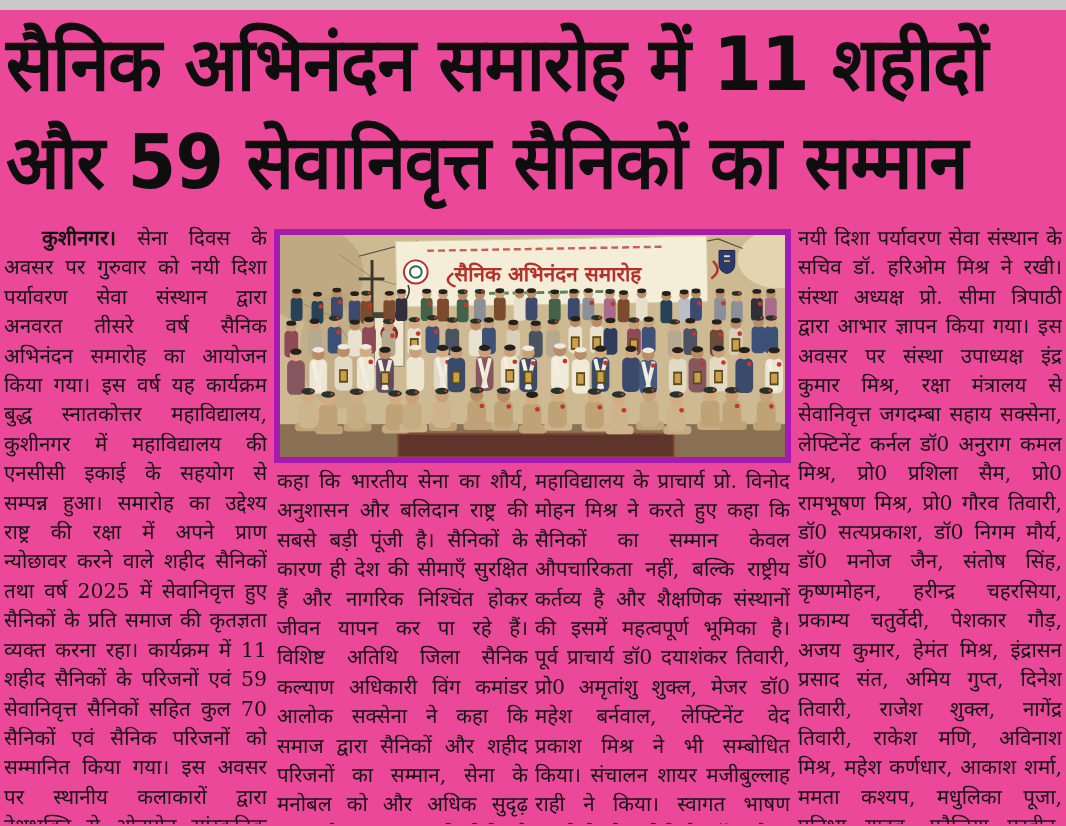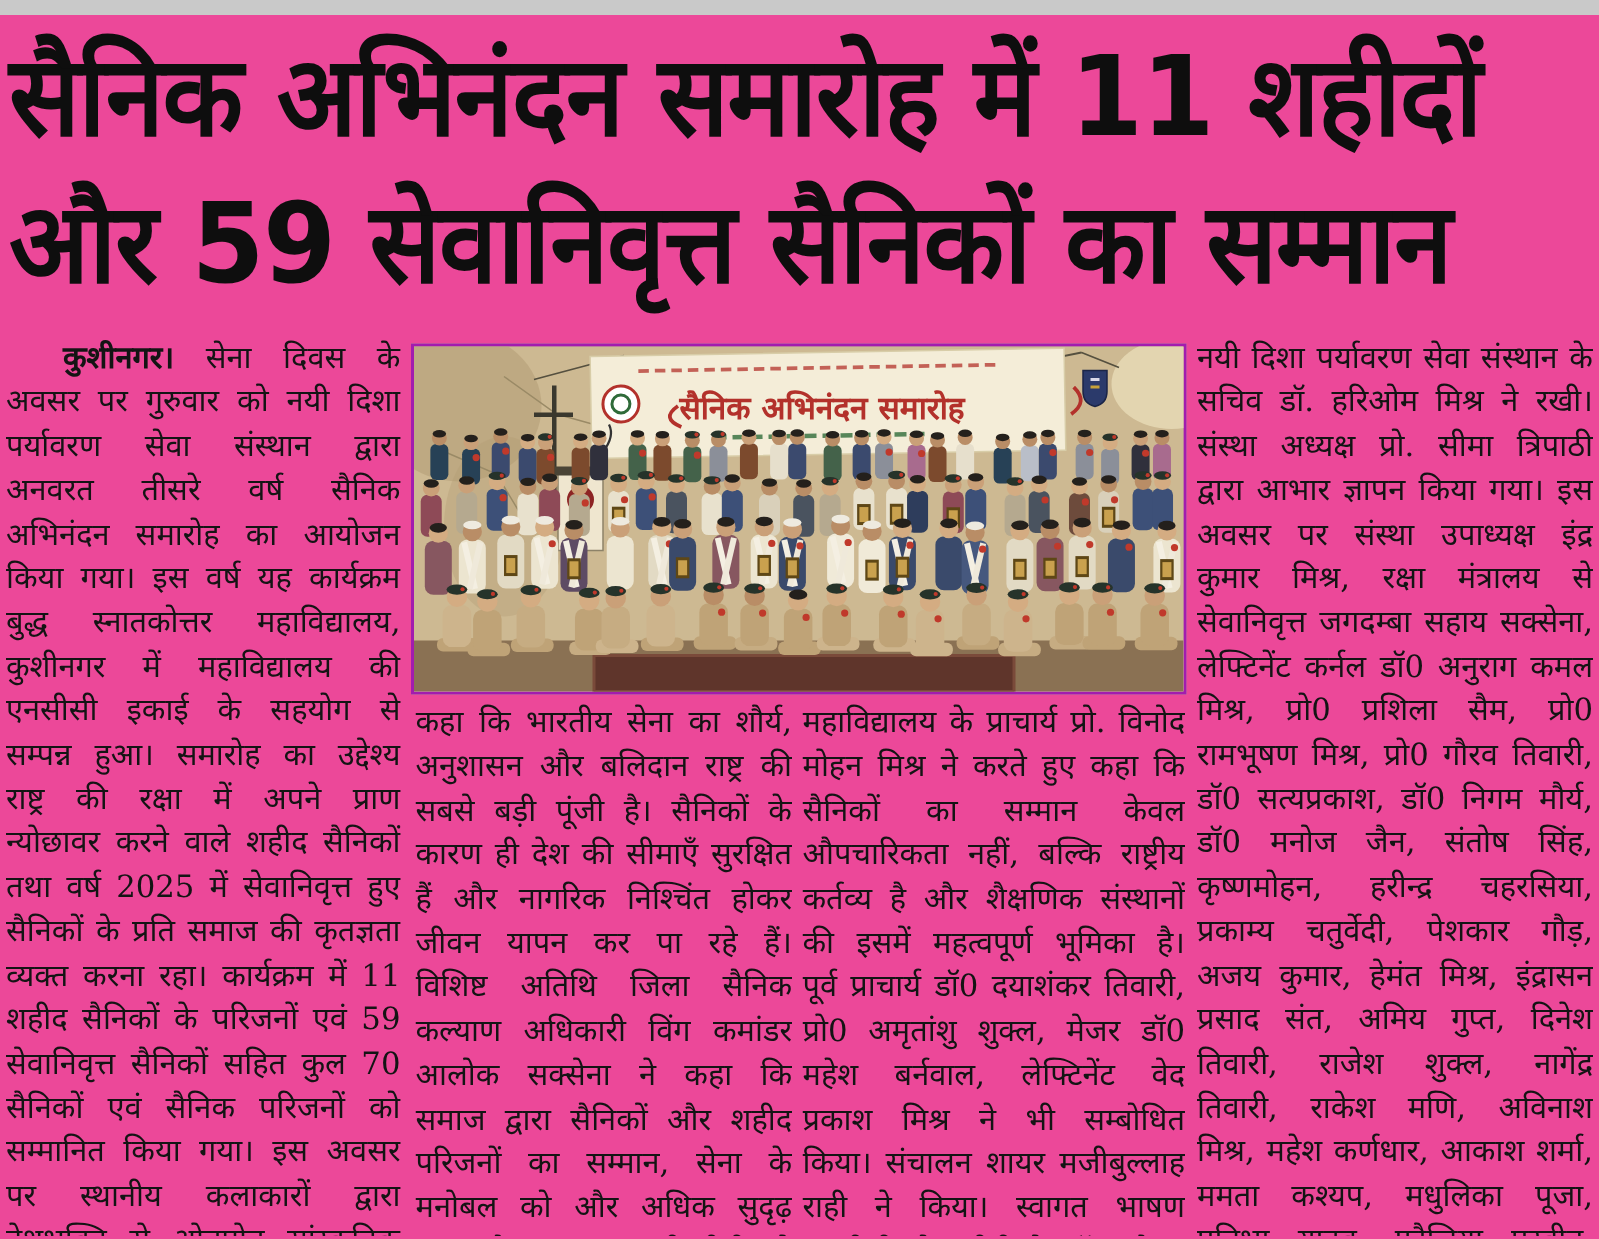--- a/index.html
+++ b/index.html
@@ -14,21 +14,21 @@
   .col{position:absolute;font-size:20.5px;line-height:29.4px;color:#141414;
        text-align:justify;overflow:hidden;word-spacing:1px;}
   .col p{margin:0;}
   .col1{left:4px;top:224px;width:263px;height:600px;}
   .col1 p{text-indent:38px;}
   .col2{left:277px;top:467px;width:251px;height:357px;}
   .col3{left:535px;top:467px;width:255px;height:357px;}
   .col4{left:798px;top:224px;width:264px;height:600px;}
   .dateline{font-weight:bold;}
   .photo{position:absolute;left:274px;top:229px;width:517px;height:234px;
-         border:2px solid #a21caf;box-sizing:border-box;background:#cdb992;}
+         border:6px solid #a21caf;box-sizing:border-box;background:#cdb992;}
   .photo svg{display:block;width:100%;height:100%;}
 </style>
 </head>
 <body>
 
 <div class="page">
 
   <div class="topstrip"></div>
 
   <div class="headline">

